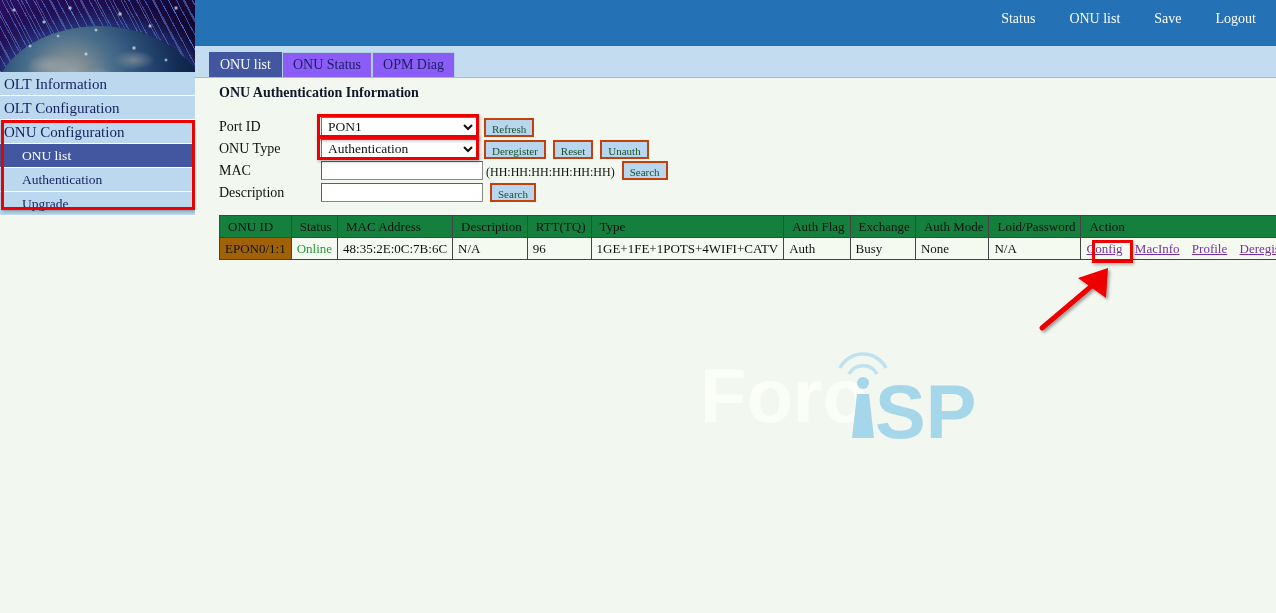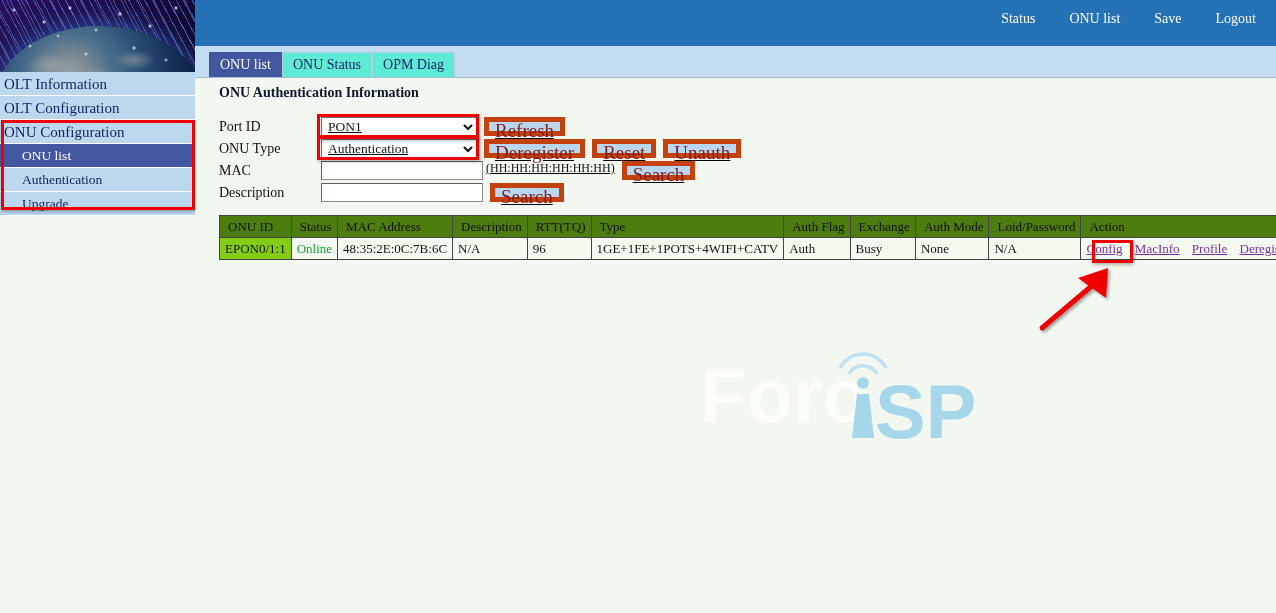--- a/index.html
+++ b/index.html
@@ -122,21 +122,21 @@
     width: 1081px; height: 32px;
     background: #c4dcef;
     border-bottom: 1px solid #9dbcd6;
   }
   .tabs { position: absolute; left: 14px; top: 6px; display: flex; }
   .tab {
     height: 25px; line-height: 24px;
     padding: 0 10px;
     font-size: 14px;
     color: #15215e;
-    background: #5eead4;
+    background: #8b5cf6;
     border: 1px solid #b3cfe4;
     border-bottom: none;
     cursor: pointer;
   }
   .tab.active {
     background: #4257a0;
     color: #ffffff;
     border-color: #4257a0;
   }
 
@@ -147,21 +147,21 @@
     background: #f2f7ef;
   }
   #section-title {
     position: absolute; left: 24px; top: 7px;
     font-size: 14px; font-weight: bold; color: #0f172a;
   }
 
   .form-rows { position: absolute; left: 24px; top: 38px; }
   .frow { display: flex; align-items: center; height: 21px; margin-bottom: 1px; }
   .flabel { width: 102px; font-size: 14px; color: #111; }
-  .fctl { position: relative; display: flex; align-items: flex-start; text-decoration: underline; }
+  .fctl { position: relative; display: flex; align-items: flex-end; }
 
   select.sel {
     width: 156px; height: 20px;
     font-family: "Liberation Serif", serif;
     font-size: 13.5px;
     color: #111;
     background: #ffffff;
     border: 1px solid #707070;
     border-radius: 0;
     padding: 0 2px;
@@ -171,24 +171,24 @@
     font-family: "Liberation Serif", serif;
     font-size: 13px;
     background: #ffffff;
     border: 1px solid #8a8a8a;
     border-top-color: #5f5f5f;
     border-left-color: #5f5f5f;
     padding: 0 2px;
   }
   .btn {
     font-family: "Liberation Serif", serif;
-    font-size: 19px;
-    color: #7f1d1d;
+    font-size: 11px;
+    color: #14532d;
     background: #b9d6ef;
-    border: 5px solid #c2410c;
+    border: 2px solid #c2410c;
     padding: 1px 6px;
     margin-left: 7px;
     height: 19px;
     line-height: 16px;
     cursor: pointer;
   }
   .hint { font-size: 12px; color: #111; margin-left: 3px; }
 
   
   #onu-table {
@@ -200,25 +200,25 @@
   }
   #onu-table th, #onu-table td {
     border: 1px solid #444444;
     padding: 2px 5px;
     text-align: left;
     font-weight: normal;
     height: 22px;
     white-space: nowrap;
   }
   #onu-table thead th {
-    background: #4d7c0f;
+    background: #15803d;
     font-size: 13px;
     padding-left: 8px;
   }
-  #onu-table td.idcell { background: #84cc16; }
+  #onu-table td.idcell { background: #a16207; }
   #onu-table td.online { color: #1f9b3d; }
   #onu-table td.action a {
     color: #7b2f9e; text-decoration: underline;
     margin-right: 9px; font-size: 13px;
   }
   #onu-table td.action a:last-child { margin-right: 0; }
 
   
   #watermark {
     position: absolute; left: 505px; top: 272px;

